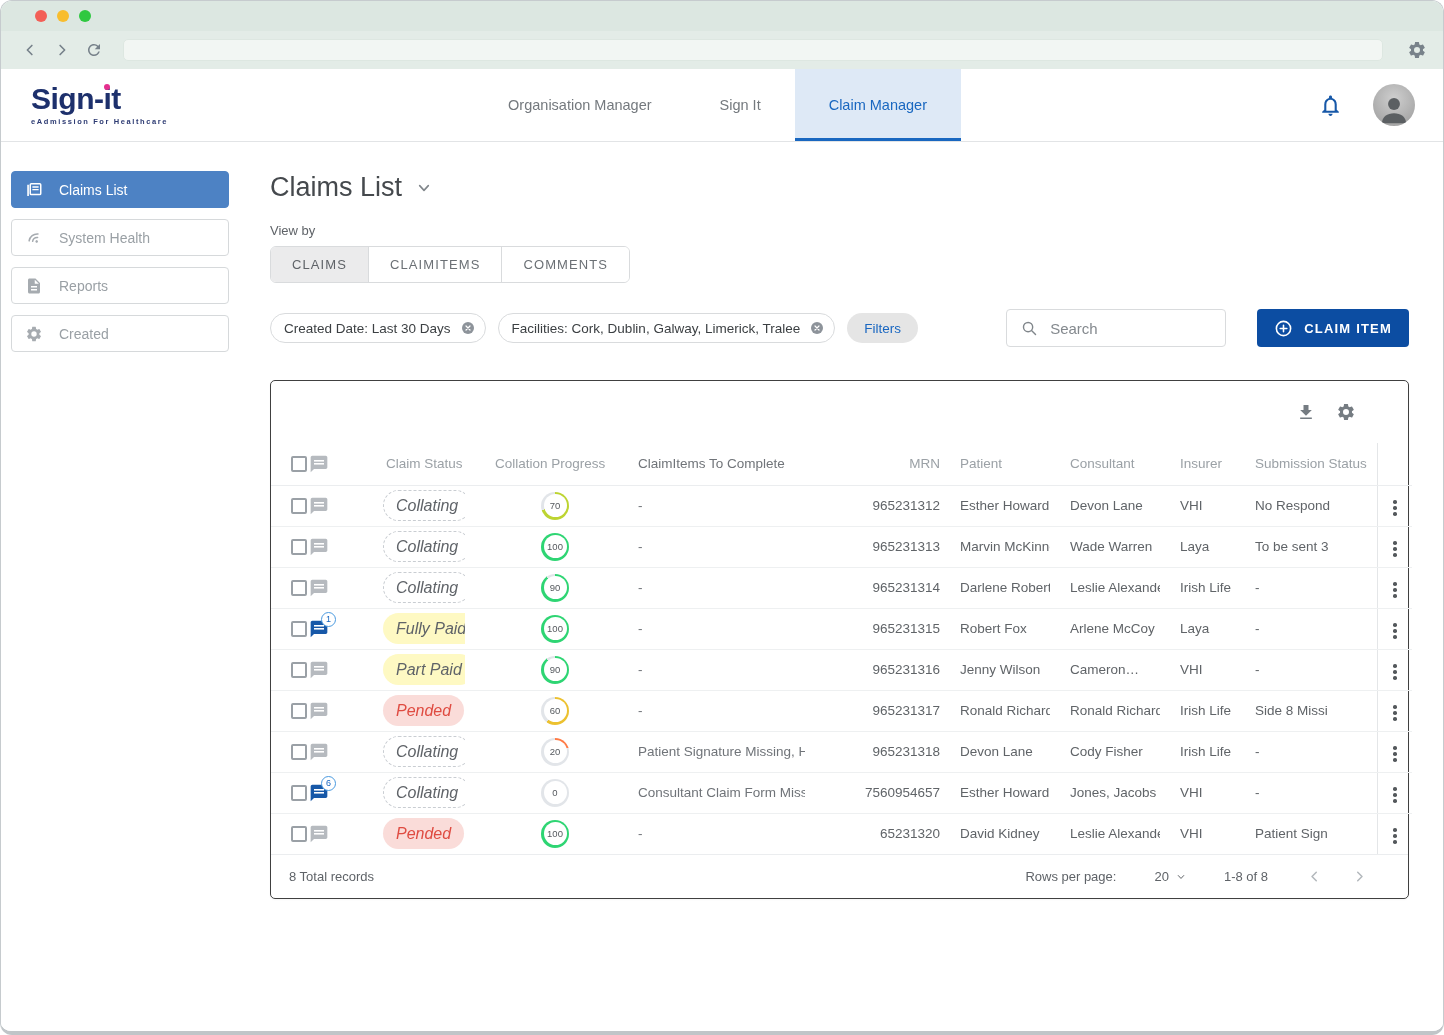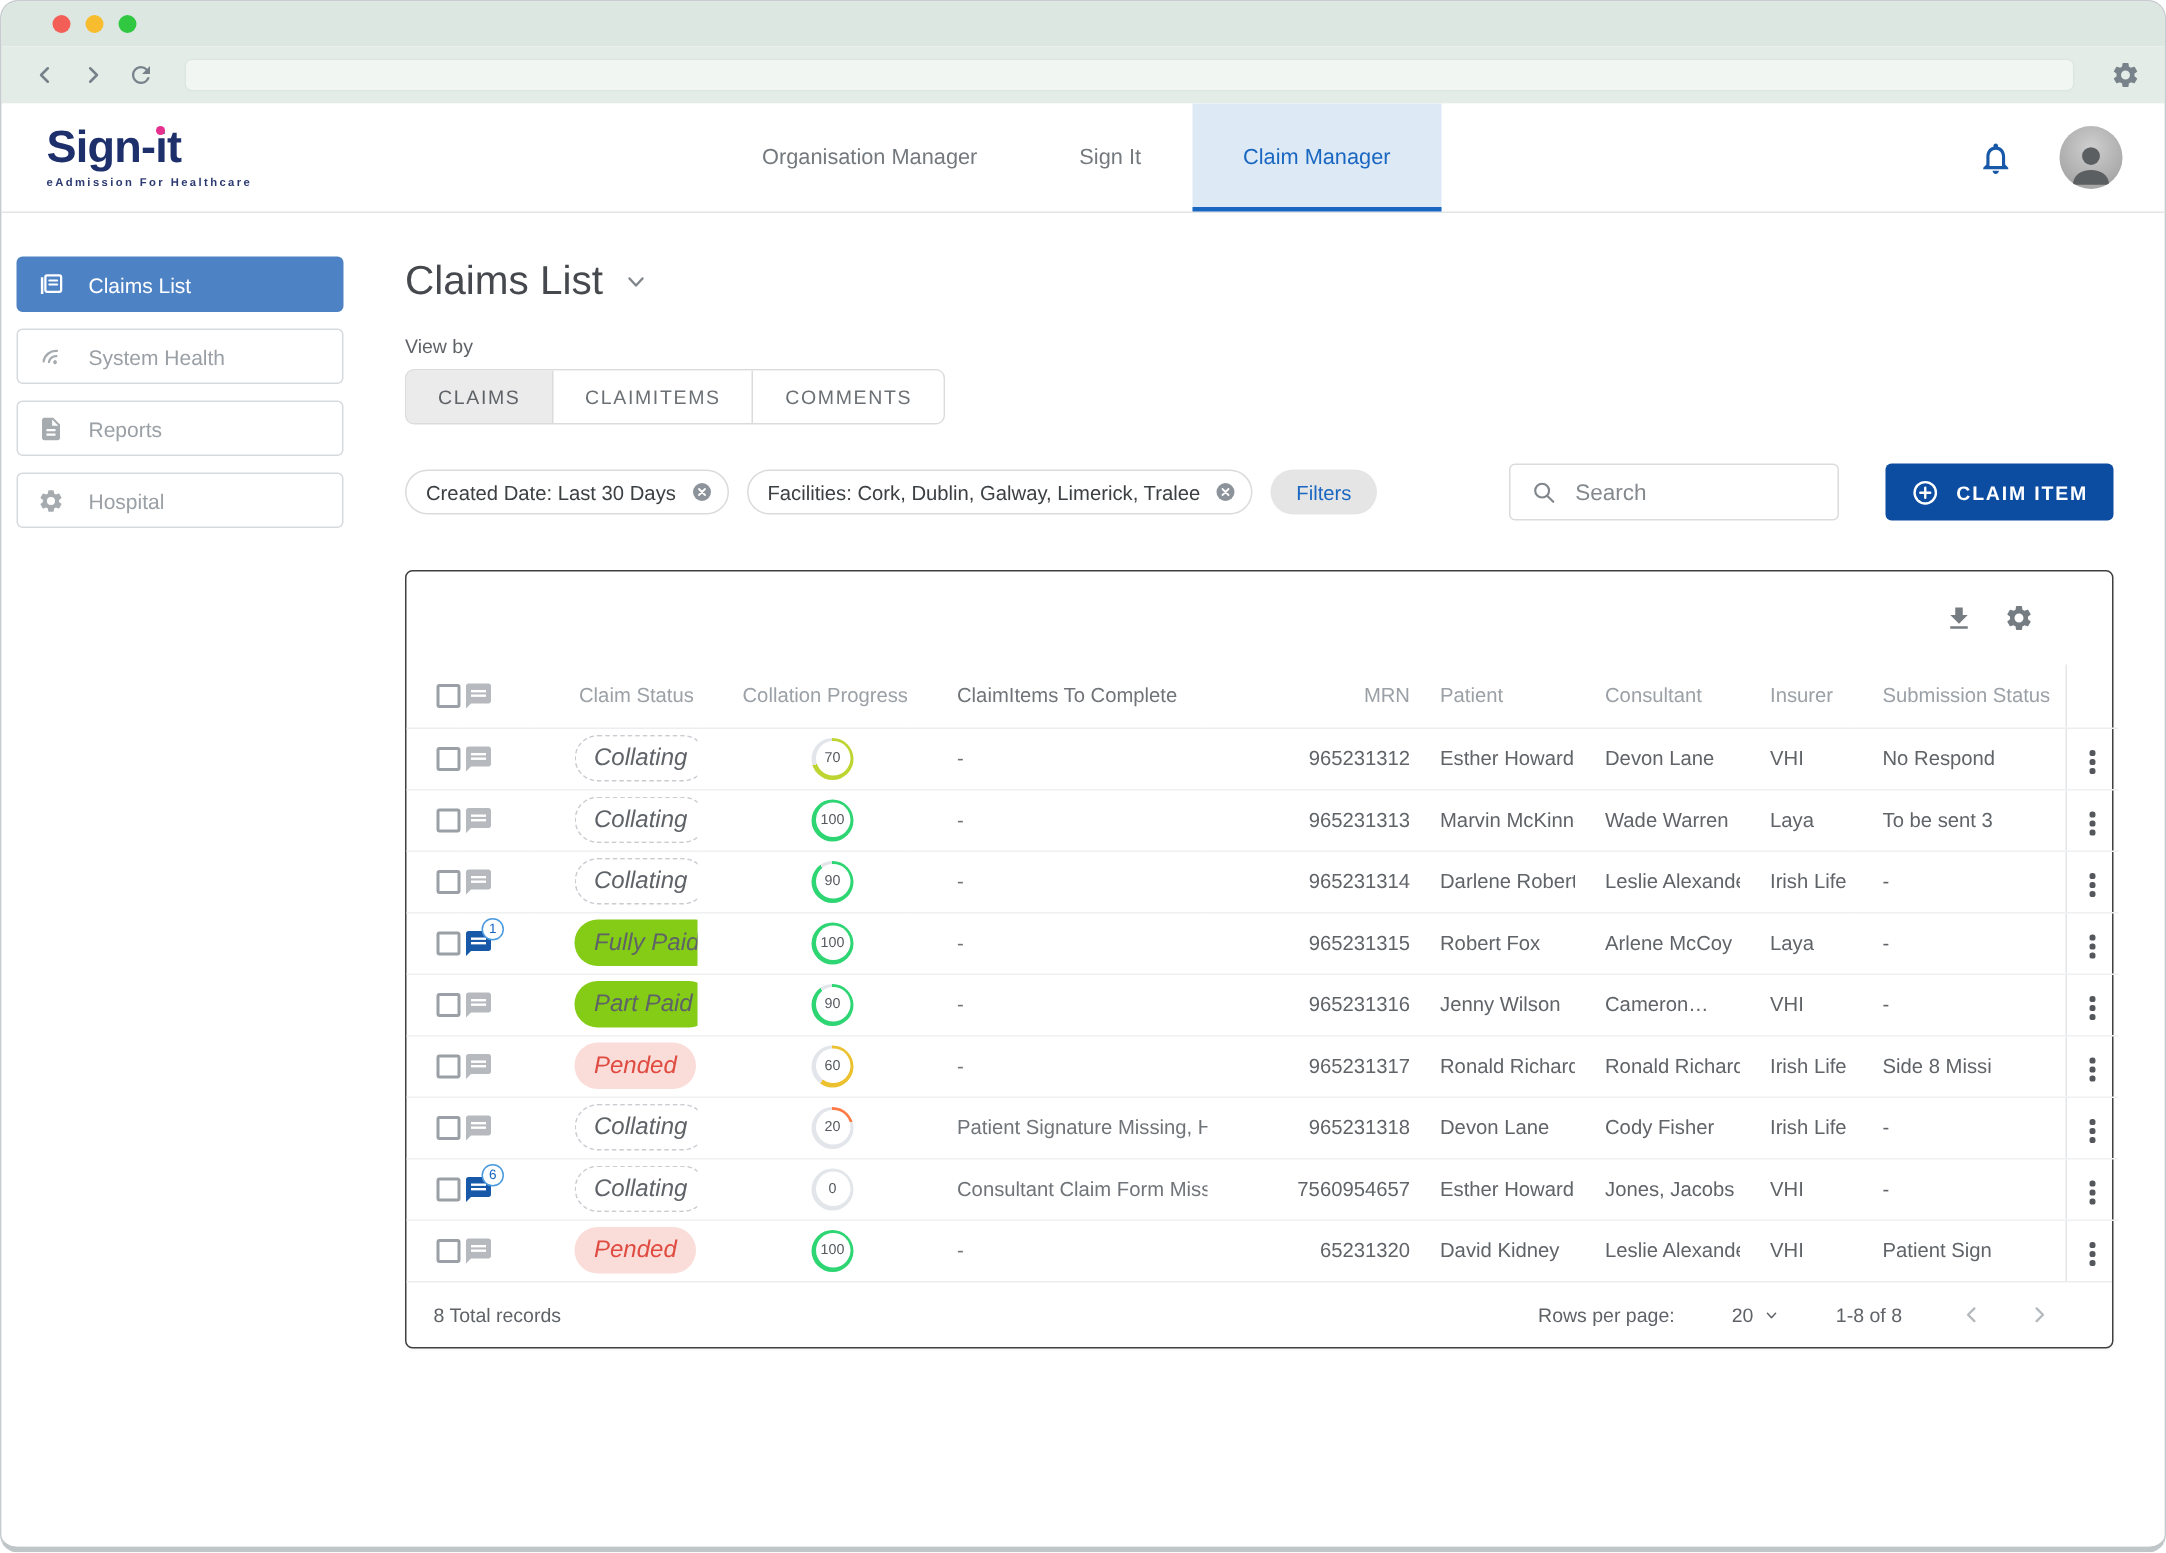--- a/index.html
+++ b/index.html
@@ -115,21 +115,21 @@
   .comment-wrap svg { width:20px; height:20px; color:#b6babf; transform:scaleX(-1); }
   .comment-wrap.has-comments svg { color:#1758a8; }
   .comment-badge { display:none; position:absolute; top:-7px; right:-7px; width:15px; height:15px; border-radius:50%;
                    background:#fff; border:1.5px solid #4a9ae0; color:#1565c0; font-size:9px;
                    align-items:center; justify-content:center; }
   .comment-wrap.has-comments .comment-badge { display:flex; }
 
   .pill { display:inline-block; min-width:78px; text-align:center; padding:6px 13px; border-radius:16px;
           font-size:16px; color:#5f6368; line-height:1.2;font-style:italic; }
   .pill.collating { border:1px dashed #c9cdd2; background:#fff; padding:5px 12px; }
-  .pill.paid { background:#84cc16; }
+  .pill.paid { background:#fef9c3; }
   .pill.pended { background:#fadcd9; color:#df4b41; }
 
   .ring { --p:0; --c:#e2e5e9; width:28px; height:28px; border-radius:50%;
           background:conic-gradient(var(--c) calc(var(--p)*1%), #e2e5e9 0);
           display:inline-flex; align-items:center; justify-content:center; vertical-align:middle; }
   .ring-inner { width:23px; height:23px; border-radius:50%; background:#fff;
                 display:flex; align-items:center; justify-content:center; font-size:9.5px; color:#55595e; }
 
   .kebab { display:inline-flex; flex-direction:column; gap:2.5px; cursor:pointer; padding:4px; }
   .kebab i { width:3.5px; height:3.5px; border-radius:50%; background:#54585c; }
@@ -268,21 +268,21 @@
       <div class="side-item">
         <svg>
             <use href="#i-file"></use>
           </svg>
         <span>Reports</span>
       </div>
       <div class="side-item">
         <svg>
             <use href="#i-gear"></use>
           </svg>
-        <span>Hospital</span>
+        <span>Created</span>
       </div>
     </div>
 
     <div class="main">
       <div class="page-title-row">
         <span class="page-title">Claims List</span>
         <svg class="title-chev">
             <use href="#i-chevD"></use>
           </svg>
       </div>

